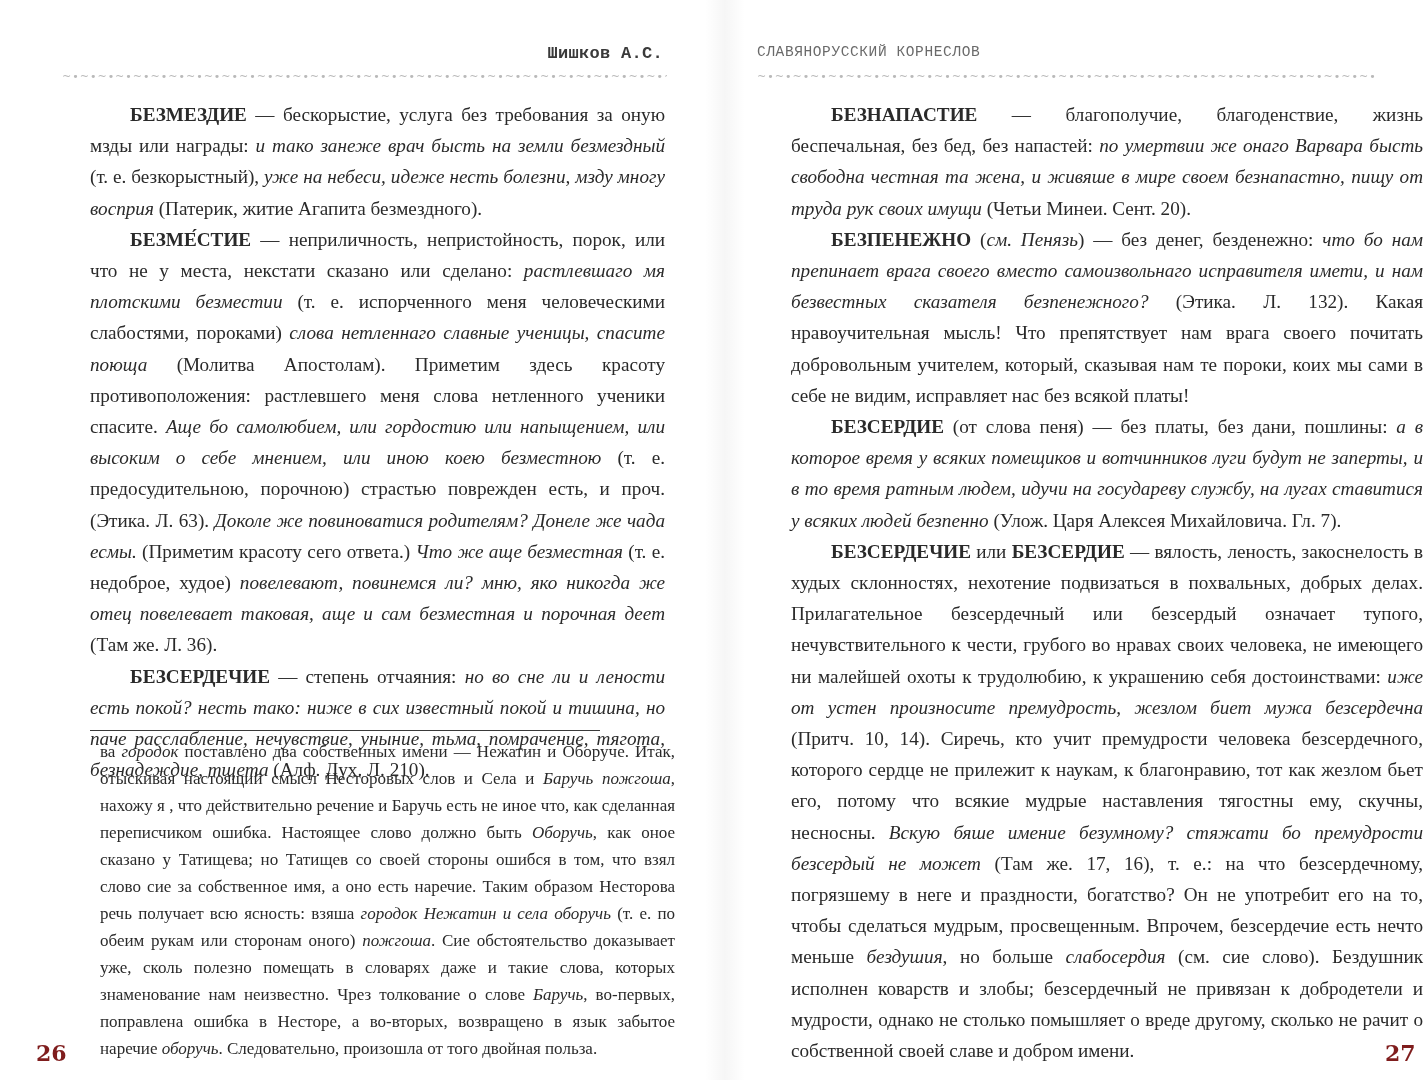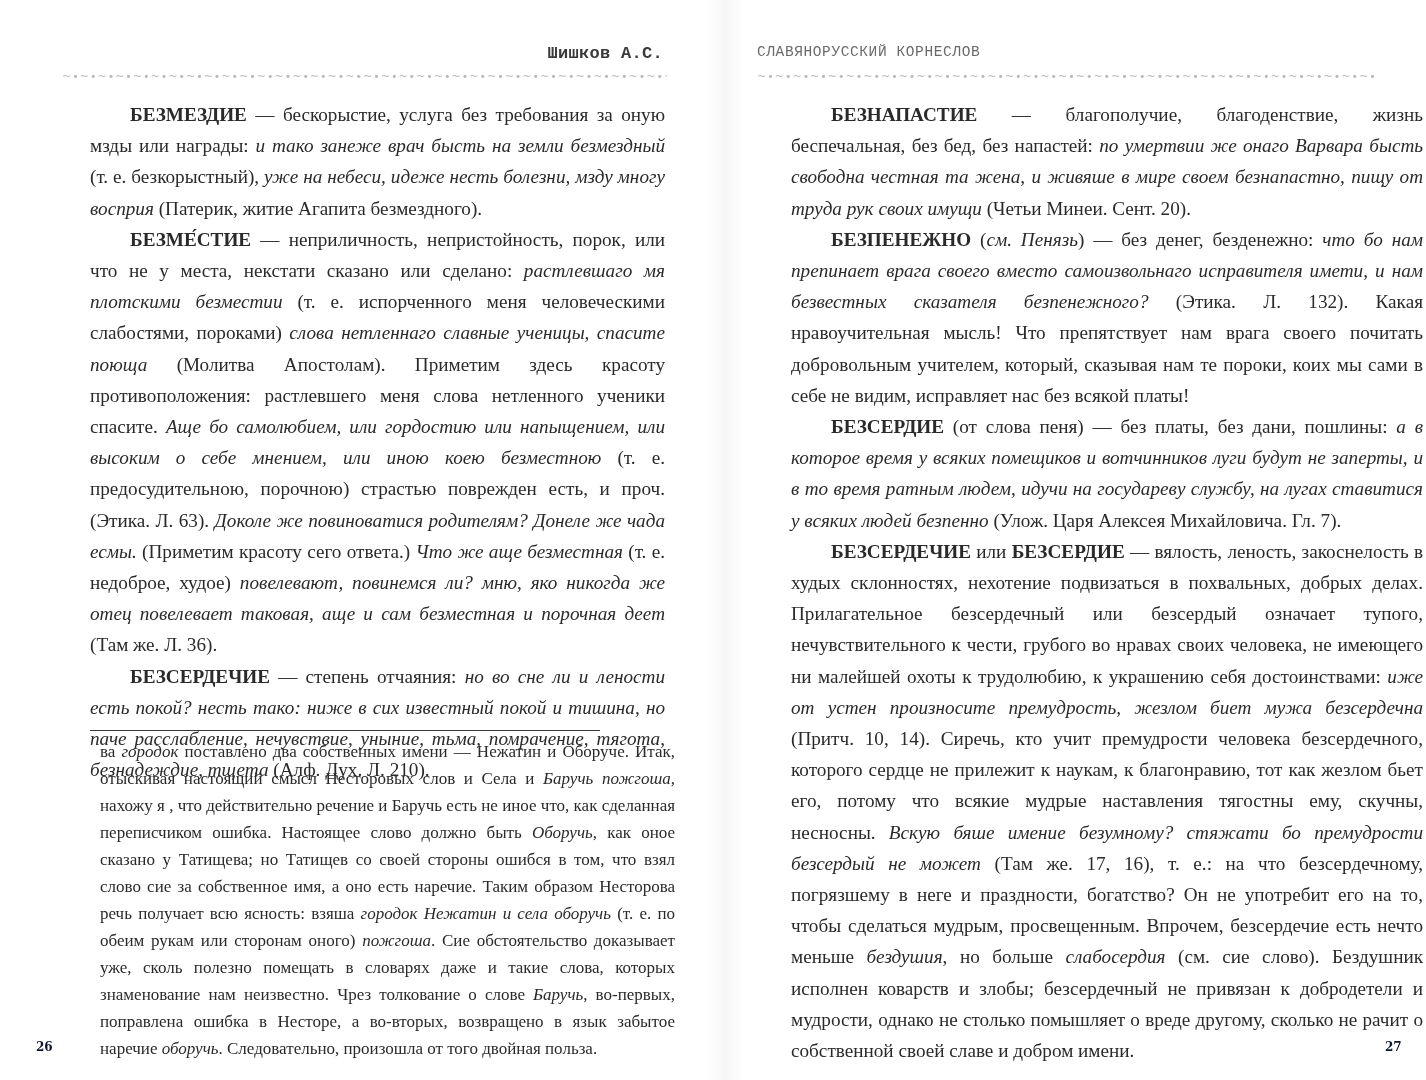--- a/index.html
+++ b/index.html
@@ -48,22 +48,22 @@
   .fn-rule {
     position: absolute; left: 90px; top: 730px; width: 510px; height: 0;
     border-top: 1.5px solid #3a3a3a;
   }
   .left .text.footnote {
     left: 100px; top: 738px; width: 575px;
     font-size: 17px; line-height: 27px;
   }
 
   .folio {
-    position: absolute; top: 1040px; font-size: 12px; font-weight: bold;
-    font-family: "DejaVu Serif", serif; color: #0f172a;
+    position: absolute; top: 1040px; font-size: 22px; font-weight: bold;
+    font-family: "DejaVu Serif", serif; color: #7f1d1d;
   }
   .left .folio { left: 36px; }
   .right .folio { left: 640px; }
 </style>
 </head>
 <body>
 
 <div class="spread">
   <div class="gutter"></div>
 

